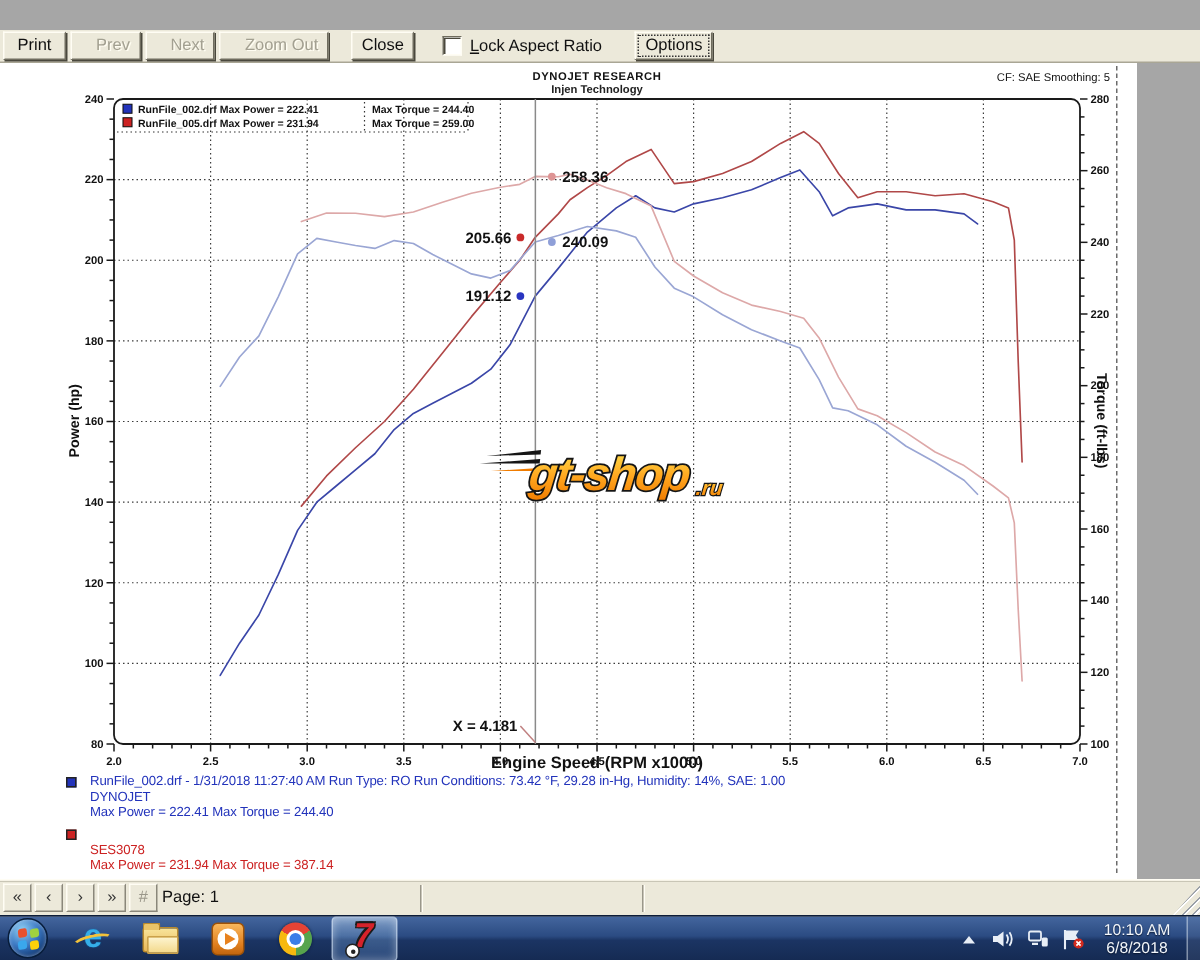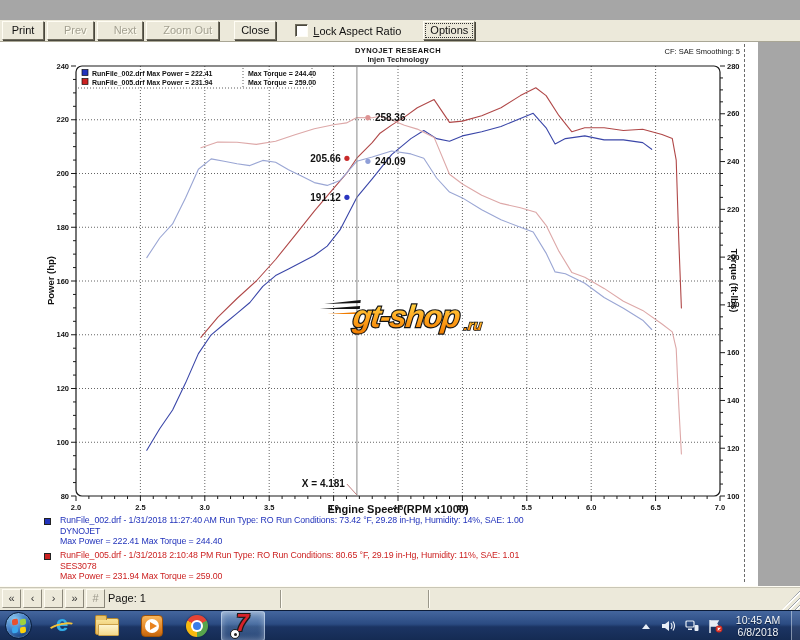--- a/index.html
+++ b/index.html
@@ -370,23 +370,22 @@
           </g>
         </svg>
       </div>
 
       <span class="note-swatch" style="top:476px;background:#2233bb;"></span>
       <div class="note-line blue" style="top:473px;">RunFile_002.drf - 1/31/2018 11:27:40 AM  Run Type: RO  Run Conditions: 73.42 °F, 29.28 in-Hg,  Humidity:  14%, SAE: 1.00</div>
       <div class="note-line blue" style="top:483.5px;">DYNOJET</div>
       <div class="note-line blue" style="top:494px;">Max Power = 222.41  Max Torque = 244.40</div>
 
       <span class="note-swatch" style="top:511px;background:#cc2222;"></span>
-      <div class="note-line red" style="top:508px;">RunFile_005.drf - 1/31/2018 2:10:48 PM  Run Type: RO  Run Conditions: 80.65 °F, 29.19 in-Hg,  Humidity:  11%, SAE: 1.01</div>
       <div class="note-line red" style="top:518.5px;">SES3078</div>
-      <div class="note-line red" style="top:529px;">Max Power = 231.94  Max Torque = 259.00</div>
+      <div class="note-line red" style="top:529px;">Max Power = 231.94  Max Torque = 387.14</div>
 
       <div class="margin-guide"></div>
     </div>
     <div class="gutter"></div>
   </div>
 
   <div class="statusbar">
     <button class="sb-btn" style="left:2px;">«</button>
     <button class="sb-btn" style="left:23px;">‹</button>
     <button class="sb-btn" style="left:44px;">›</button>
@@ -448,19 +447,19 @@
         </svg>
       </span>
       <span class="tray-btn">
         <svg width="15" height="13" viewBox="0 0 15 13">
           <path d="M2 0 L2 13 M2 1 L10 1 L8.5 3.5 L10 6 L2 6" stroke="#e8eef6" stroke-width="1.4" fill="#e8eef6"></path>
           <circle cx="11" cy="9" r="3.4" fill="#d42a1e"></circle>
           <path d="M9.6 7.6 L12.4 10.4 M12.4 7.6 L9.6 10.4" stroke="#fff" stroke-width="1.1"></path>
         </svg>
       </span>
       <span class="clock">
-        <div>10:45 AM</div>
+        <div>10:10 AM</div>
         <div>6/8/2018</div>
       </span>
     </div>
     <span class="show-desktop"></span>
   </div>
 </div>
 
 </body></html>

